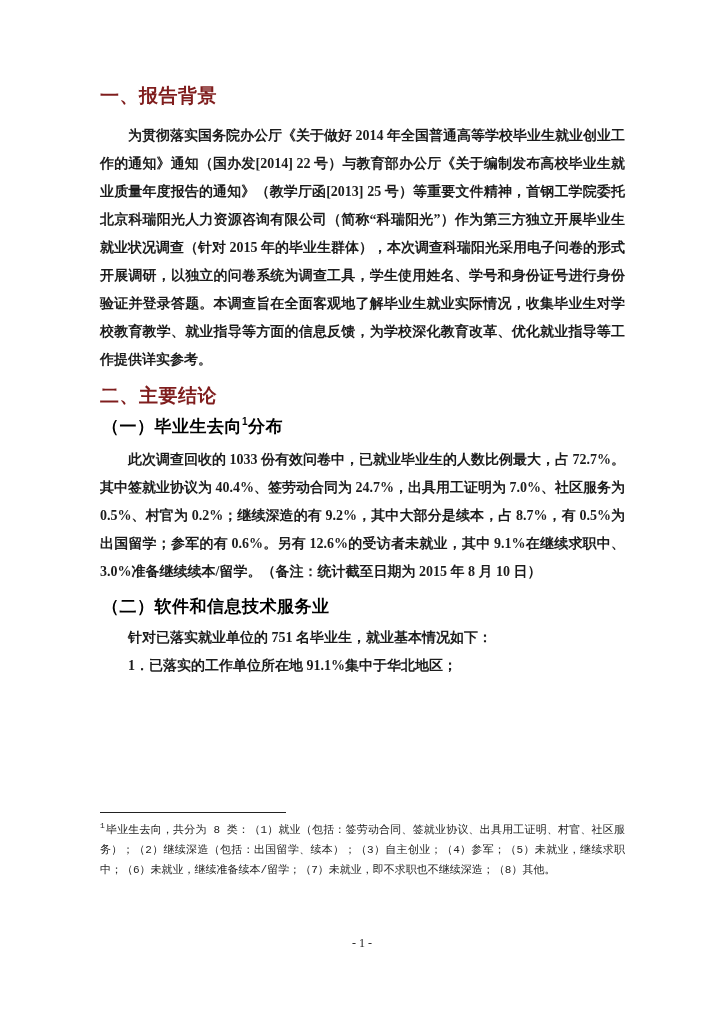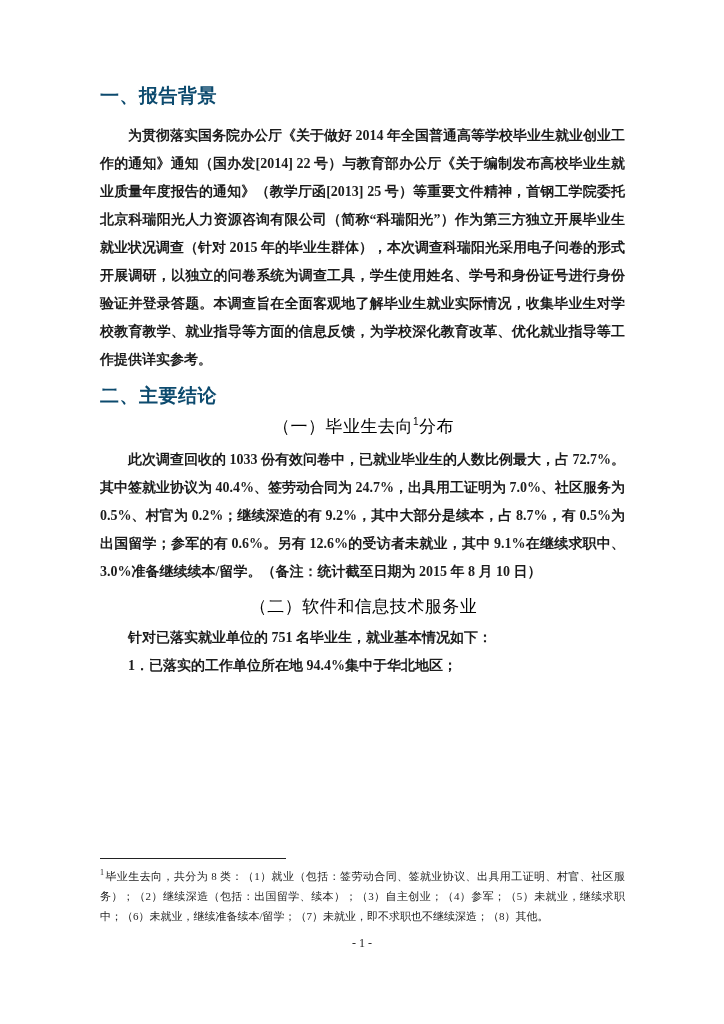--- a/index.html
+++ b/index.html
@@ -16,54 +16,54 @@
     position: absolute;
     left: 0; top: 0; right: 0; bottom: 0;
     padding: 84px 99px 0 100px;
     box-sizing: border-box;
   }
   h1.sec {
     font-family: "Liberation Sans", "DejaVu Sans", sans-serif;
     font-weight: 700;
     font-size: 19px;
     line-height: 24px;
-    color: #0c4a6e;
+    color: #7f1d1d;
     margin: 0 0 14px 0;
     letter-spacing: 0.5px;
   }
   h1.sec.mt { margin-top: 10px; margin-bottom: 8px; }
   h2.sub {
     font-family: "Liberation Sans", "DejaVu Sans", sans-serif;
-    font-weight: 400;
+    font-weight: 700;
     font-size: 17px;
     line-height: 22px;
     color: #000000;
     margin: 0 0 8px 2px;
     letter-spacing: 0.5px;
-    text-align: center;
   }
   h2.sub.mt { margin-top: 10px; margin-bottom: 6px; }
   h2.sub sup {
     font-size: 10px;
     line-height: 0;
     vertical-align: super;
   }
   p.body {
     font-size: 14px;
     line-height: 28px;
     text-align: justify;
     text-indent: 2em;
     margin: 0;
     font-weight: bold;
   }
   .footnote {
     position: absolute;
     left: 100px;
     right: 99px;
-    top: 858px;
+    top: 812px;
+    font-family: Liberation Mono, monospace;
   }
   .fn-rule {
     width: 186px;
     border-top: 1.5px solid #222222;
     margin-bottom: 7px;
   }
   p.fn-text {
     font-size: 11px;
     line-height: 20px;
     text-align: justify;
@@ -97,21 +97,21 @@
 
   <h1 class="sec mt">二、主要结论</h1>
 
   <h2 class="sub"><span>（一）毕业生去向</span><sup>1</sup><span>分布</span></h2>
 
   <p class="body">此次调查回收的 1033 份有效问卷中，已就业毕业生的人数比例最大，占 72.7%。其中签就业协议为 40.4%、签劳动合同为 24.7%，出具用工证明为 7.0%、社区服务为 0.5%、村官为 0.2%；继续深造的有 9.2%，其中大部分是续本，占 8.7%，有 0.5%为出国留学；参军的有 0.6%。另有 12.6%的受访者未就业，其中 9.1%在继续求职中、3.0%准备继续续本/留学。（备注：统计截至日期为 2015 年 8 月 10 日）</p>
 
   <h2 class="sub mt">（二）软件和信息技术服务业</h2>
 
   <p class="body">针对已落实就业单位的 751 名毕业生，就业基本情况如下：</p>
-  <p class="body">1．已落实的工作单位所在地 94.4%集中于华北地区；</p>
+  <p class="body">1．已落实的工作单位所在地 91.1%集中于华北地区；</p>
 
 </div>
 
 <div class="footnote">
   <div class="fn-rule"></div>
   <p class="fn-text"><sup>1</sup><span>毕业生去向，共分为 8 类：（1）就业（包括：签劳动合同、签就业协议、出具用工证明、村官、社区服务）；（2）继续深造（包括：出国留学、续本）；（3）自主创业；（4）参军；（5）未就业，继续求职中；（6）未就业，继续准备续本/留学；（7）未就业，即不求职也不继续深造；（8）其他。</span></p>
 </div>
 
 <div class="pageno">- 1 -</div>
 

